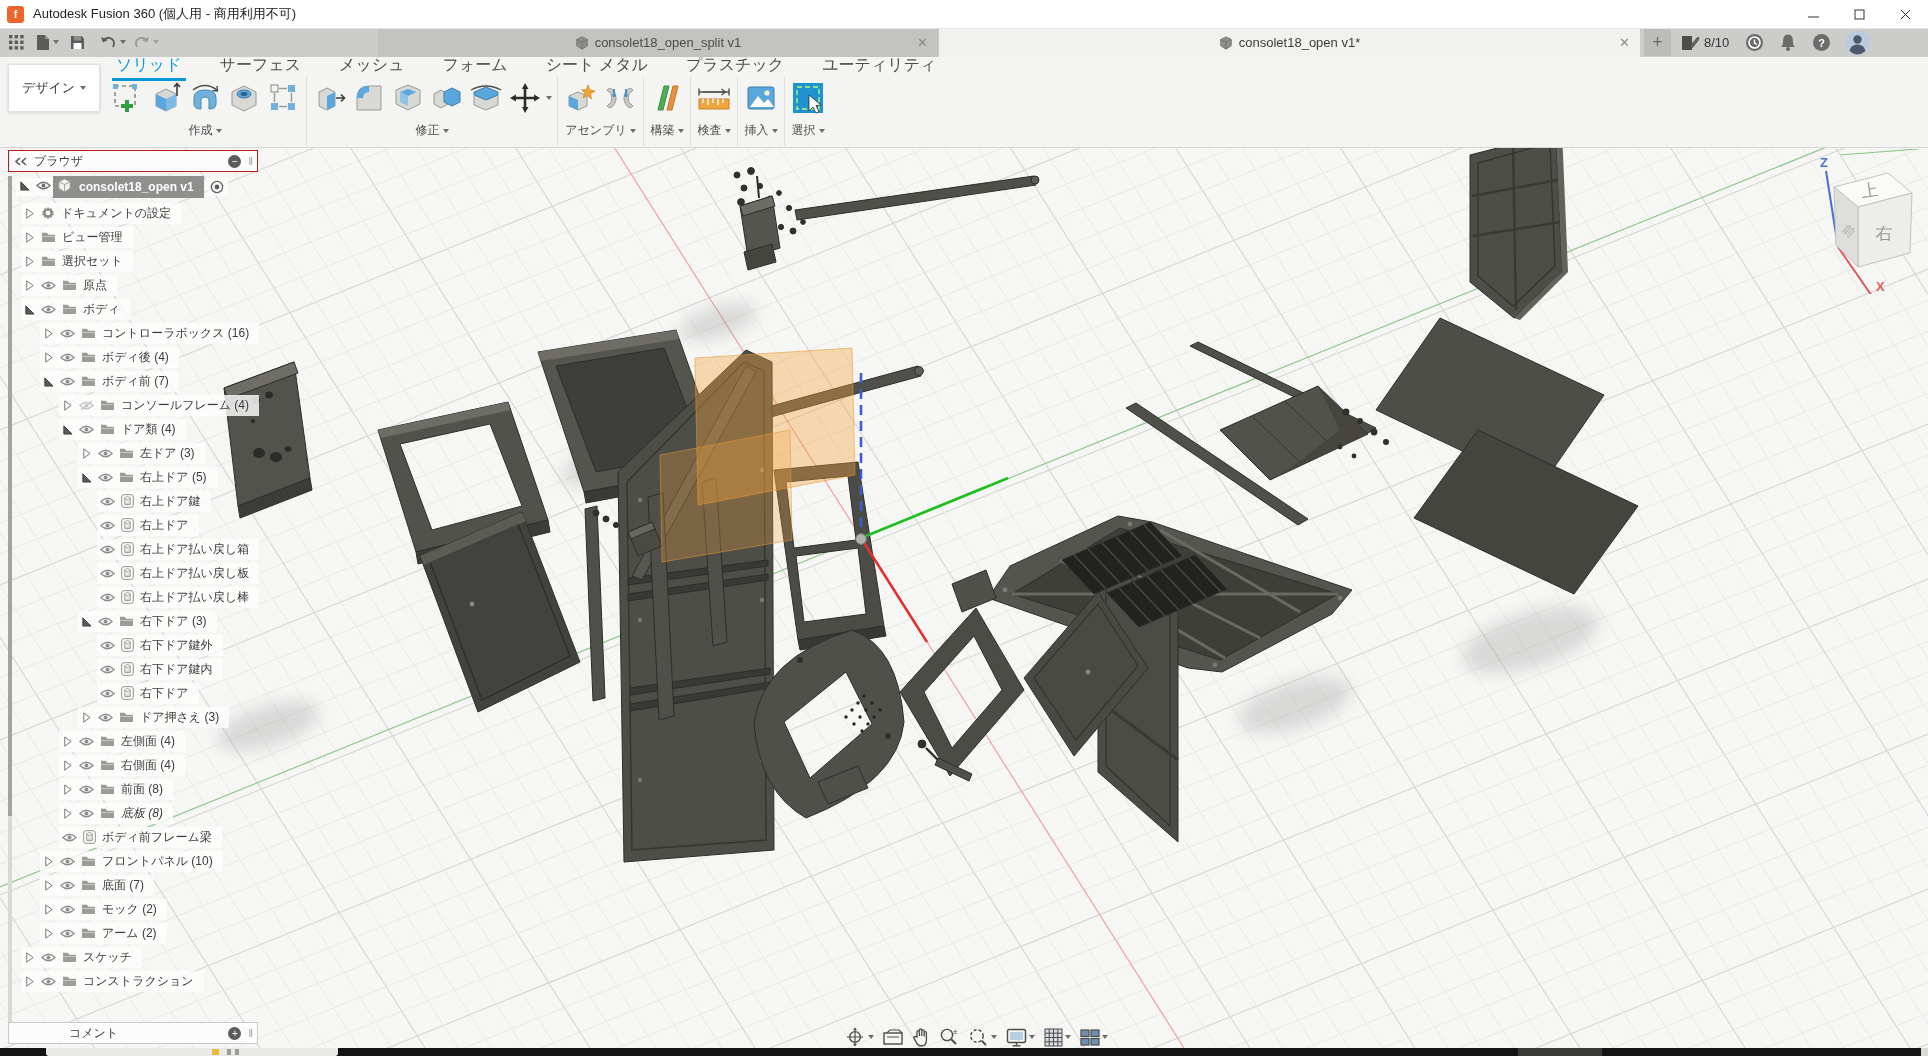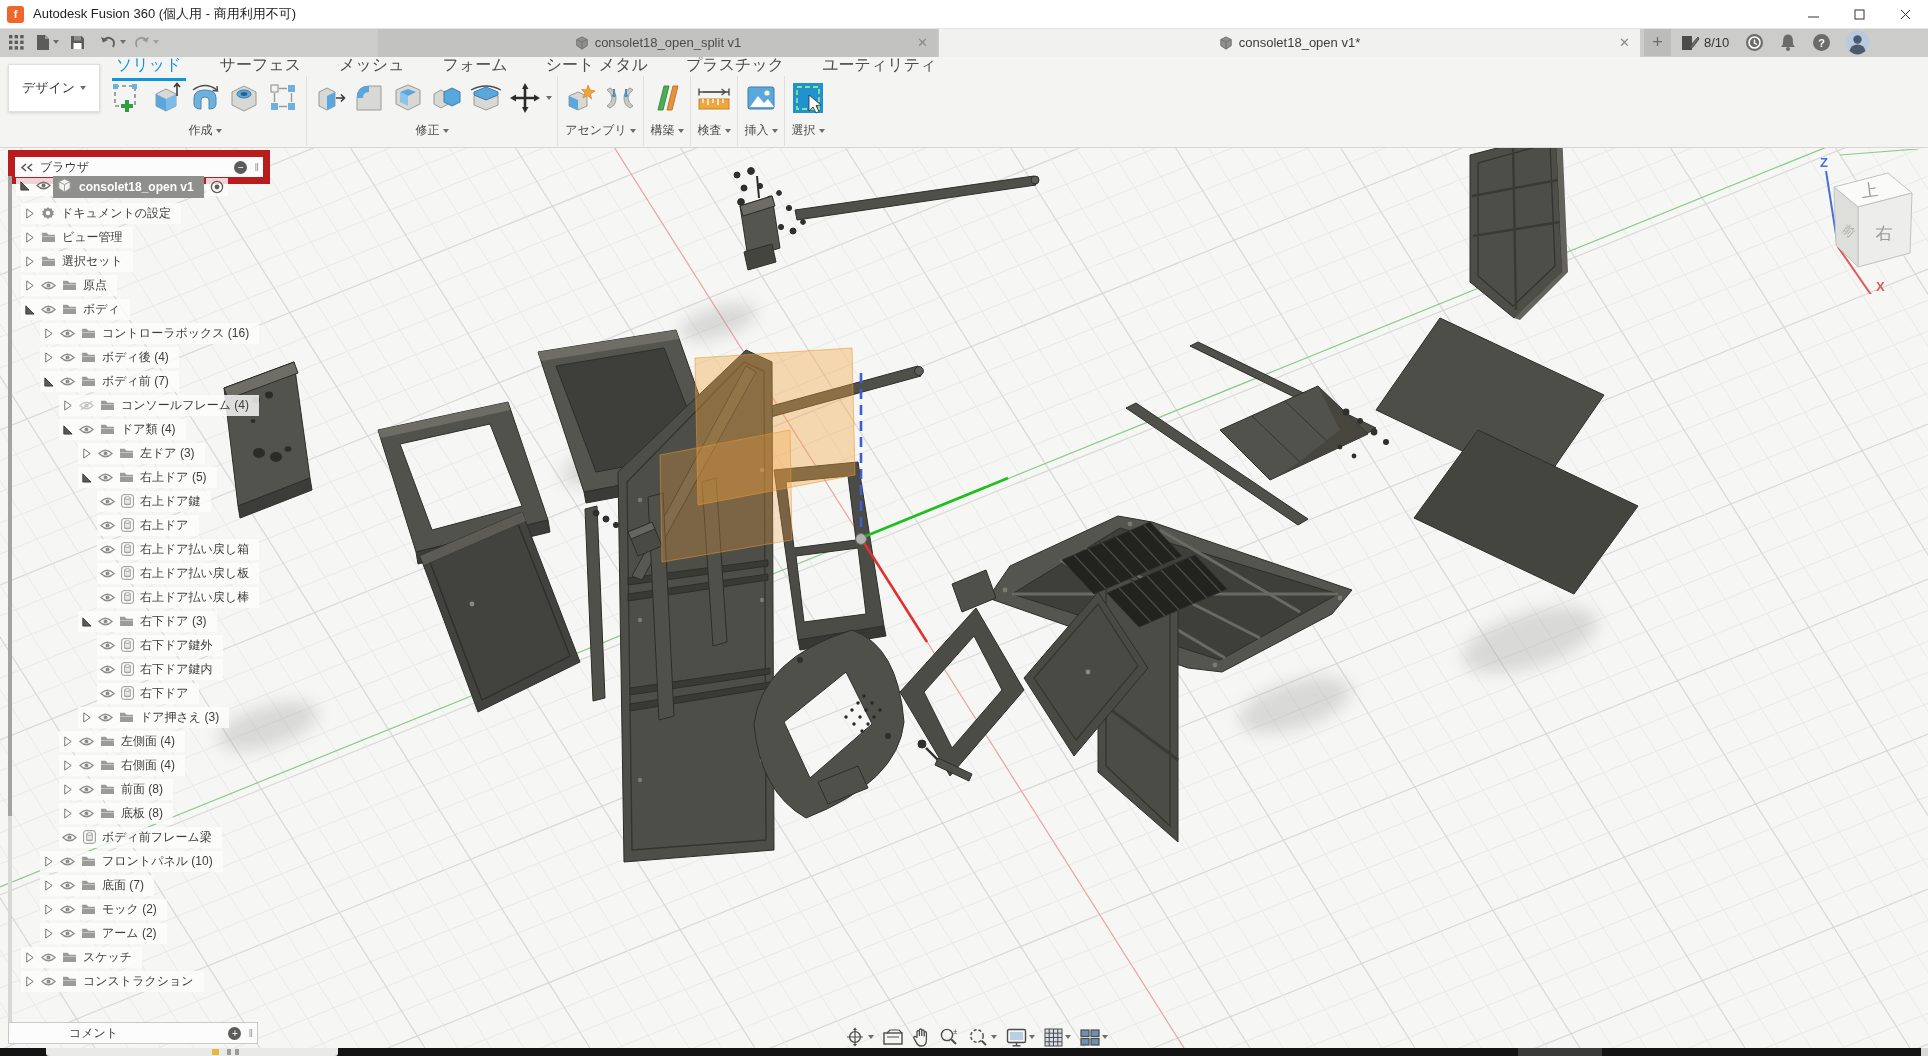--- a/index.html
+++ b/index.html
@@ -41,21 +41,21 @@
   .rgroup:last-child{border-right:none;text-align:center;}
   .ricons{display:flex;align-items:center;height:44px;gap:3px;}
   .ricon{width:36px;height:38px;display:flex;align-items:center;justify-content:center;}
   .rlabel{font-size:12px;color:#4c4c4a;margin-top:2px;display:flex;align-items:center;gap:3px;}
   .caret{width:0;height:0;border-left:3.5px solid transparent;border-right:3.5px solid transparent;
     border-top:4px solid #6d6d6b;display:inline-block;}
   
   #canvas{position:absolute;left:0;top:147px;width:1928px;height:901px;background:#f6f6f5;}
   
   #browser{position:absolute;left:8px;top:3px;width:260px;z-index:10;font-size:12px;color:#3c3c3a;}
-  #browser-header{width:238px;height:20px;background:rgba(252,252,252,.95);border:7px solid #b91c1c;
+  #browser-header{width:238px;height:20px;background:rgba(252,252,252,.95);border:1px solid #b91c1c;
     display:flex;align-items:center;gap:7px;padding:0 5px;}
   #browser-header .hname{flex:1;}
   .circle-btn{width:13px;height:13px;border-radius:50%;background:#5b5b59;color:#fff;font-size:10px;
     line-height:13px;text-align:center;}
   .grip{color:#9a9a98;font-size:11px;letter-spacing:-1px;}
   #browser-scrollbar{position:absolute;left:0px;top:26px;width:4px;height:860px;background:#d8d8d6;}
   #browser-thumb{position:absolute;left:0;top:0;width:4px;height:640px;background:#a3a3a1;}
   #browser-rows{position:absolute;left:8px;top:27px;}
   .b-row{display:flex;align-items:center;height:20px;margin-bottom:4px;}
   .b-pill{display:inline-flex;align-items:center;gap:6px;background:rgba(252,252,252,.82);
@@ -1337,21 +1337,21 @@
               </span>
               <span class="ic">
                 <svg width="15" height="12" viewBox="0 0 16 13">
                   <path d="M1 2 L6 2 L8 4 L15 4 L15 12 L1 12 Z" fill="#9b9b98"></path>
                   <path d="M1 6 L15 6" stroke="#c9c9c6" stroke-width="1"></path>
                 </svg>
               </span>
               <span>前面 (8)</span>
             </span>
           </div>
-          <div class="b-row" style="padding-left: 43px;">
+          <div class="b-row" style="padding-left: 43px; font-style: italic;">
             <span class="b-pill">
               <span class="ic">
                 <svg width="11" height="11" viewBox="0 0 12 12">
                   <path d="M3 1 L10 6 L3 11 Z" fill="#fdfdfc" stroke="#6b6b69"></path>
                 </svg>
               </span>
               <span class="ic">
                 <svg width="15" height="11" viewBox="0 0 16 11">
                   <path d="M1 5.5 Q8 -1.5 15 5.5 Q8 12.5 1 5.5 Z" fill="none" stroke="#8e8e8c" stroke-width="1.4"></path>
                   <circle cx="8" cy="5.5" r="2.1" fill="#8e8e8c"></circle>

